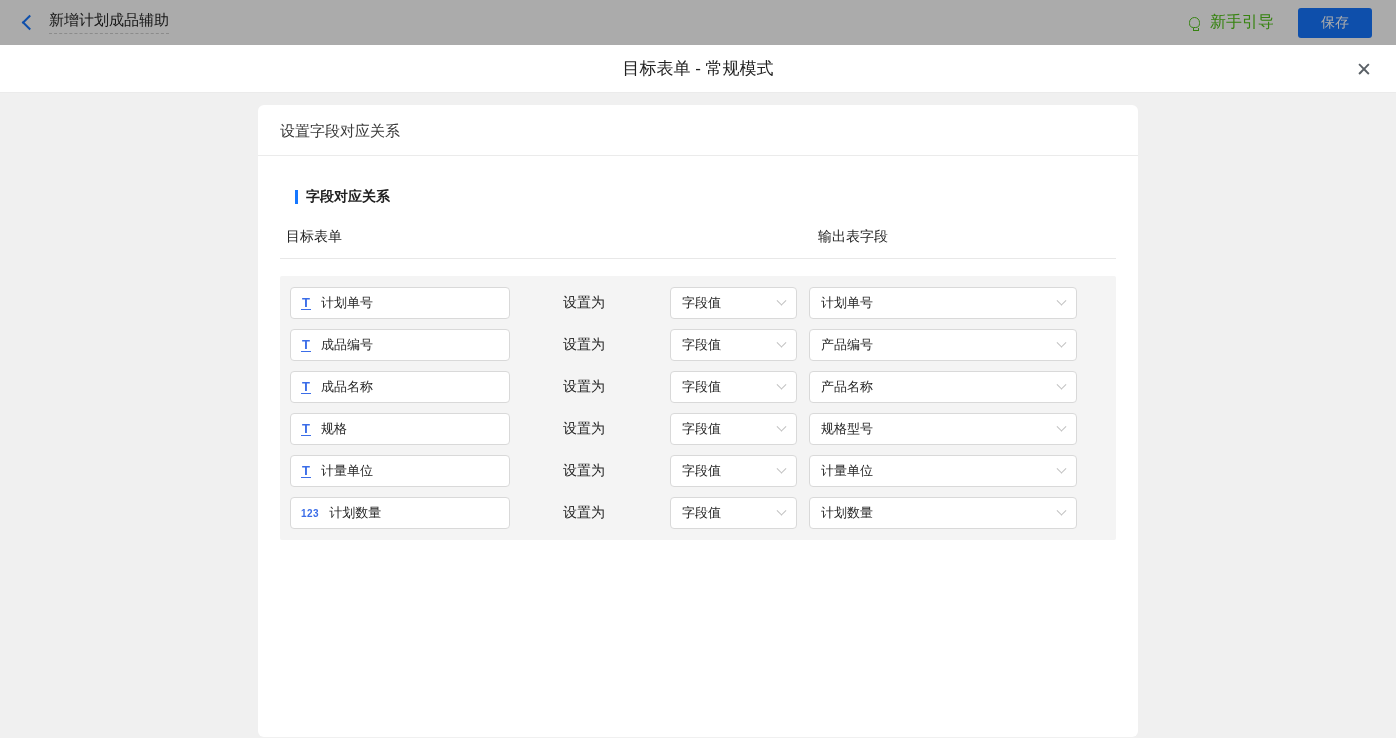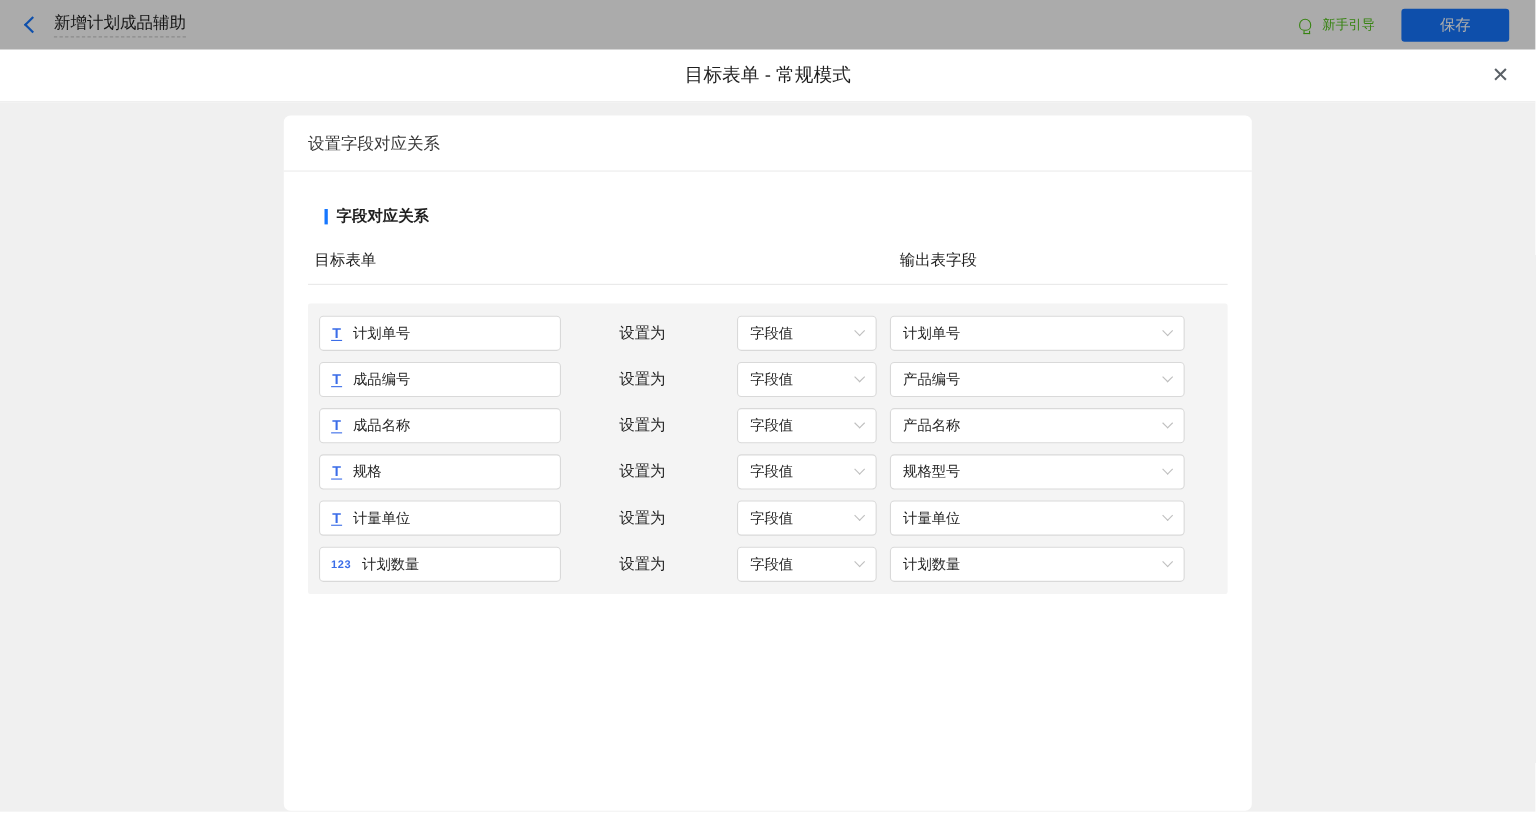--- a/index.html
+++ b/index.html
@@ -14,28 +14,28 @@
   .topbar-left { display:flex; align-items:center; gap:14px; }
   .back-chevron { width:11px; height:11px; border-left:2px solid var(--accent);
     border-bottom:2px solid var(--accent); transform:rotate(45deg); cursor:pointer; }
   .app-title { font-size:15px; color:#1f1f1f; padding-bottom:3px;
     border-bottom:1px dashed #cfcfcf; }
   .topbar-center { position:absolute; left:0; right:0; text-align:center;
     font-size:15px; color:#1f1f1f; }
   .topbar-right { margin-left:auto; display:flex; align-items:center; gap:24px;
     position:relative; z-index:1; }
   .guide { display:flex; align-items:center; gap:10px; color:var(--green);
-    font-size:12px; cursor:pointer; }
+    font-size:16px; cursor:pointer; }
   .bulb { width:11px; height:11px; border:1.5px solid var(--green);
     border-radius:50% 50% 42% 42%; position:relative; }
   .bulb:after { content:""; position:absolute; left:2.5px; bottom:-4px;
     width:4px; height:2.5px; border-left:1.5px solid var(--green);
     border-right:1.5px solid var(--green); border-bottom:1.5px solid var(--green); }
   .save-btn { background:var(--accent); color:#fff; border:none; font-size:14px;
-    width:98px; height:30px; border-radius:3px; cursor:pointer; }
+    width:74px; height:30px; border-radius:3px; cursor:pointer; }
 
   
   .dialog-header { height:48px; background:#fff; border-bottom:1px solid #ebebeb;
     position:relative; display:flex; align-items:center; justify-content:center; }
   .dialog-title { font-size:17px; color:#1f1f1f; font-weight:500; }
   .close-x { position:absolute; right:24px; top:50%; transform:translateY(-50%);
     font-size:19px; color:#5a6066; cursor:pointer; line-height:1; }
 
   .dialog-body { height:645px; background:#f0f0f0; overflow:hidden; }
 

